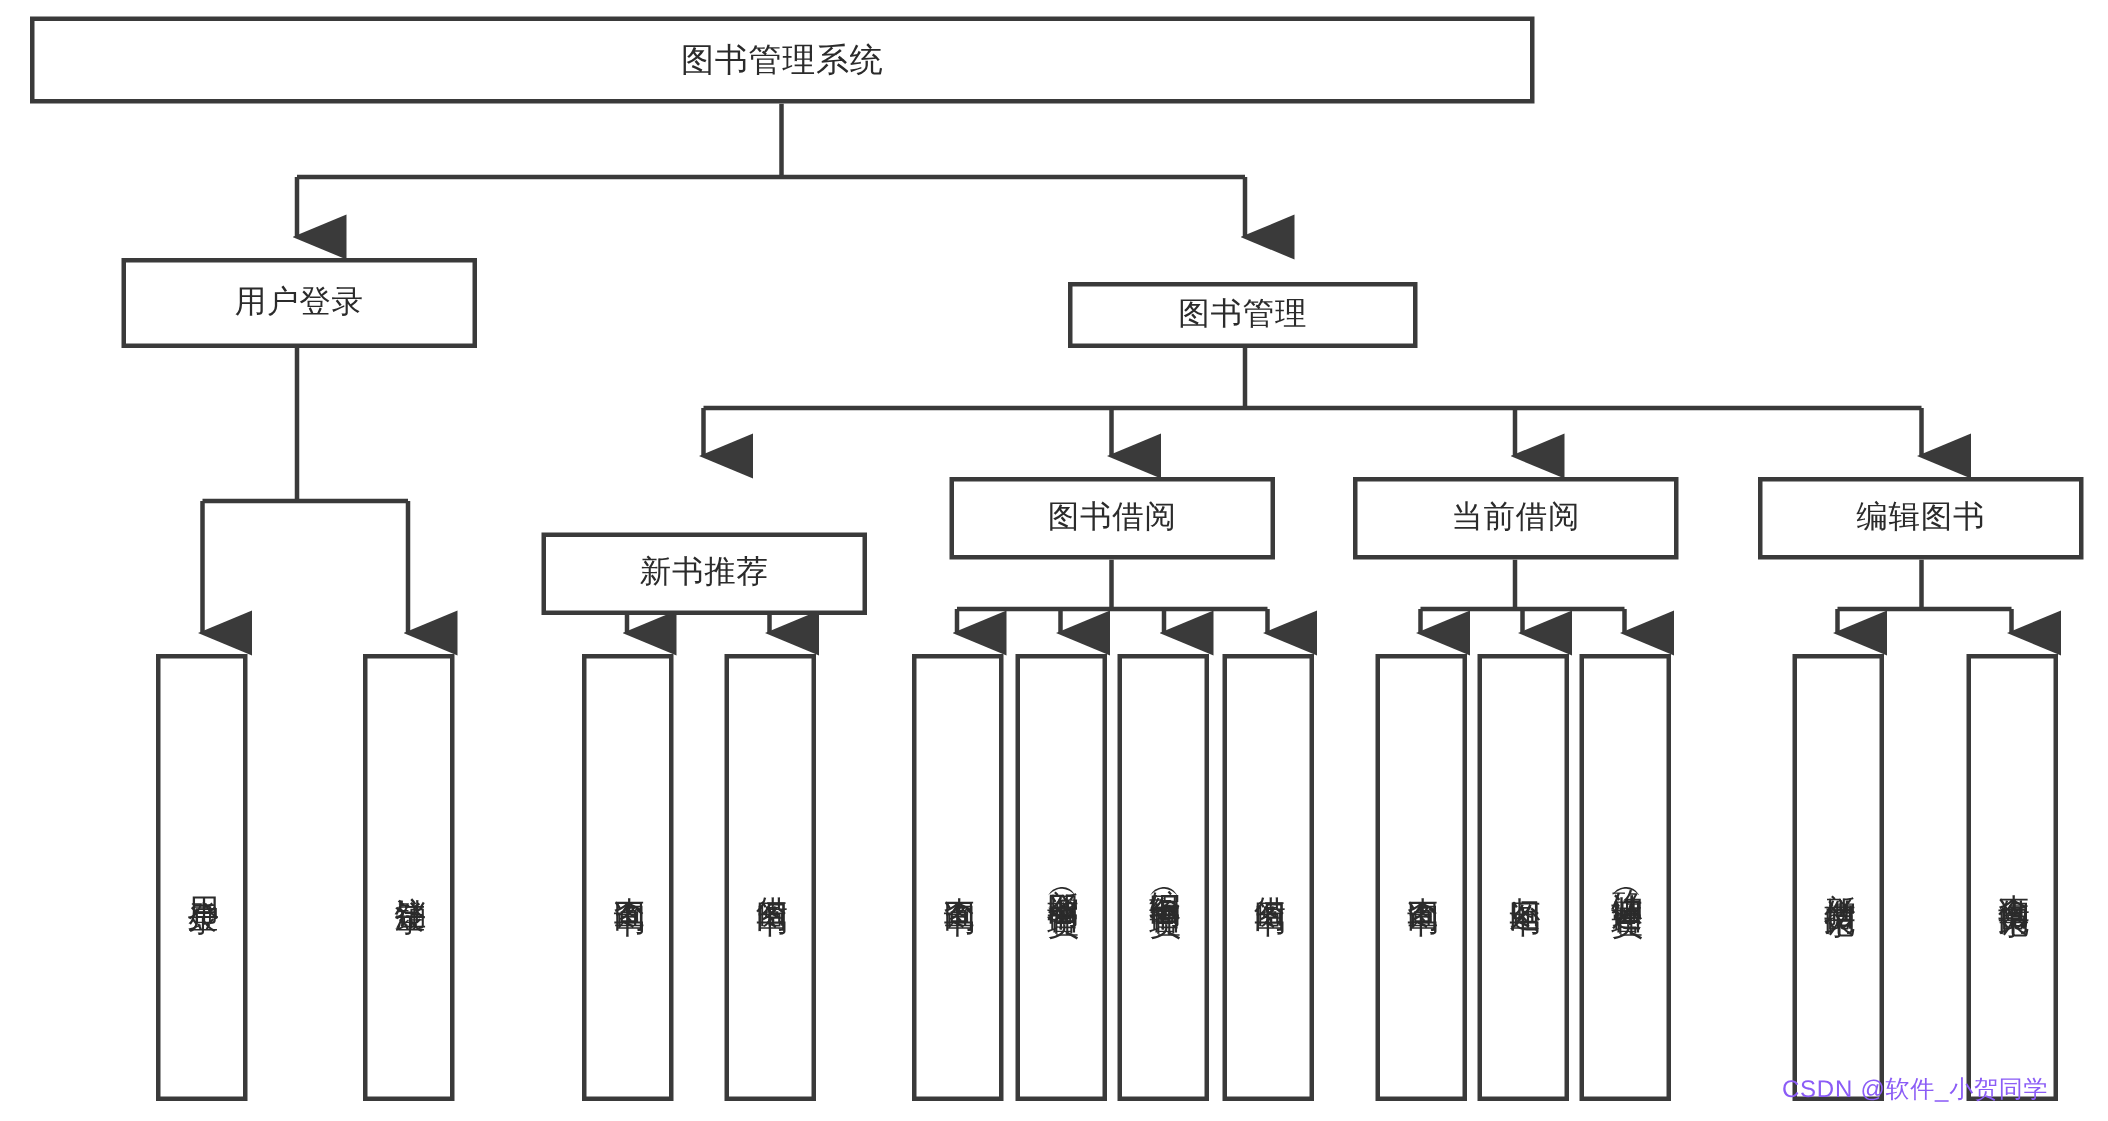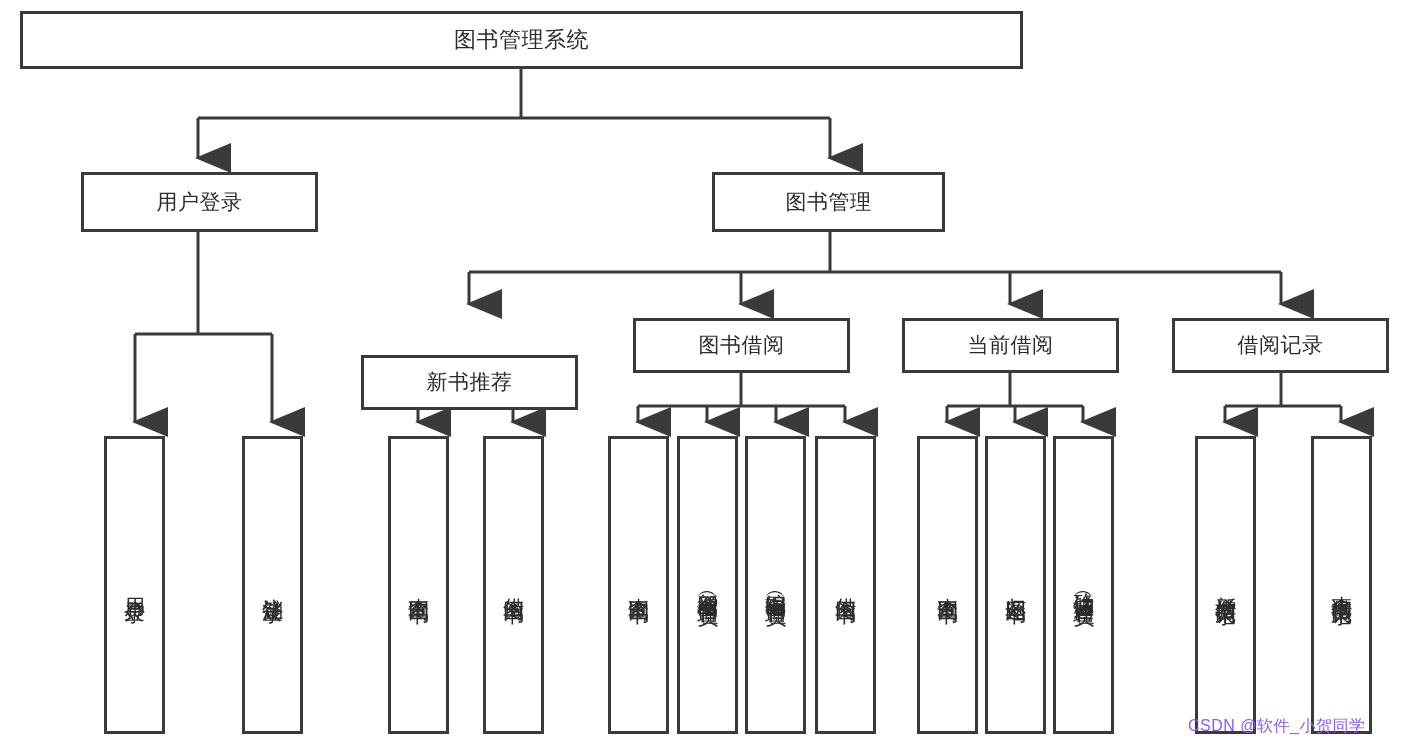--- a/index.html
+++ b/index.html
@@ -121,35 +121,35 @@
     </g>
   </svg>
 
   <div class="node root" style="left:20px; top:11px; width:1003px; height:58px;">
     <span class="label">图书管理系统</span>
   </div>
 
   <div class="node" style="left:81px; top:172px; width:237px; height:60px;">
     <span class="label">用户登录</span>
   </div>
-  <div class="node" style="left:712px; top:172px; width:233px; height:60px;">
+  <div class="node" style="left:712px; top:188px; width:233px; height:44px;">
     <span class="label">图书管理</span>
   </div>
 
   <div class="node" style="left:361px; top:318px; width:217px; height:55px;margin-top:37px;">
     <span class="label">新书推荐</span>
   </div>
   <div class="node" style="left:633px; top:318px; width:217px; height:55px;">
     <span class="label">图书借阅</span>
   </div>
   <div class="node" style="left:902px; top:318px; width:217px; height:55px;">
     <span class="label">当前借阅</span>
   </div>
   <div class="node" style="left:1172px; top:318px; width:217px; height:55px;">
-    <span class="label">借阅记录</span>
+    <span class="label">编辑图书</span>
   </div>
 
   <div class="node leaf" style="left:104px; top:436px; width:61px; height:298px;">
     <span class="label">用户登录</span>
   </div>
   <div class="node leaf" style="left:242px; top:436px; width:61px; height:298px;">
     <span class="label">注销登录</span>
   </div>
 
   <div class="node leaf" style="left:388px; top:436px; width:61px; height:298px;">

